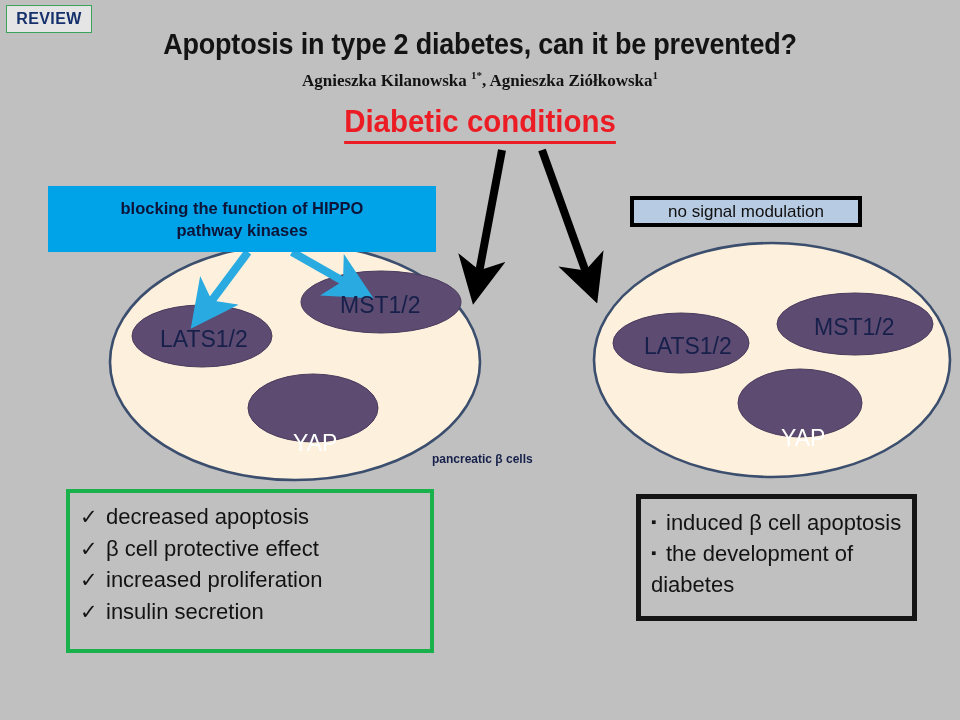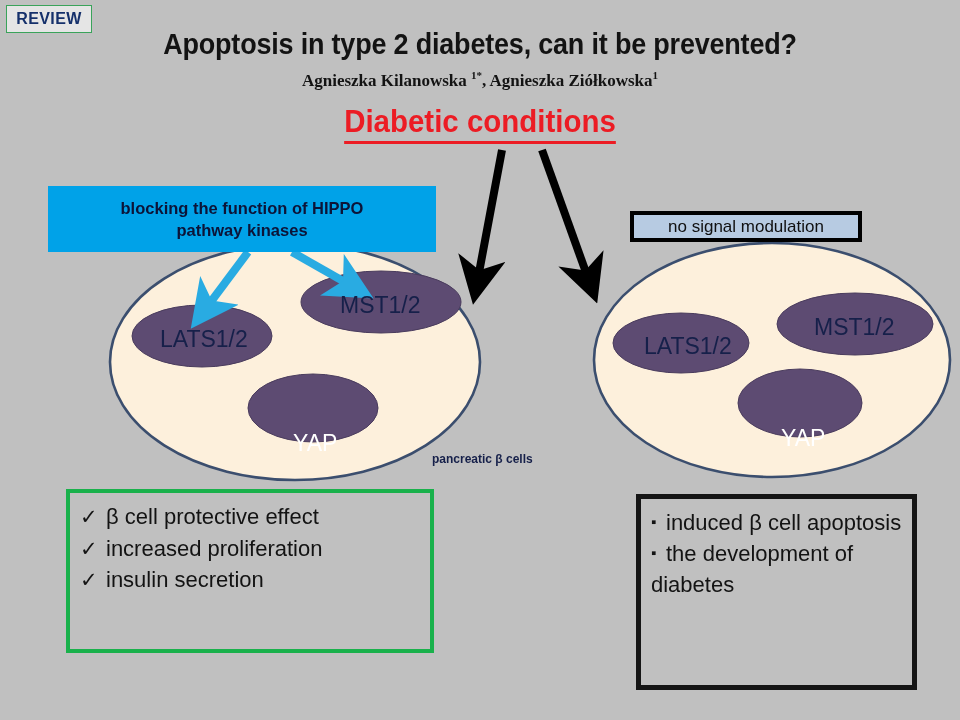--- a/index.html
+++ b/index.html
@@ -116,21 +116,20 @@
     left: 630px;
     top: 196px;
     width: 232px;
     height: 31px;
     background: #b7cbe2;
     border: 4px solid #000000;
     display: flex;
     align-items: center;
     justify-content: center;
     box-sizing: border-box;
-    margin-top: 15px;
   }
   #nosignal-box .txt {
     font-size: 17px;
     color: #101010;
     white-space: nowrap;
   }
 
   
   .prot-label {
     position: absolute;
@@ -178,21 +177,21 @@
     display: inline-block;
     width: 26px;
     font-size: 21px;
   }
 
   #black-box {
     position: absolute;
     left: 636px;
     top: 494px;
     width: 281px;
-    height: 196px;
+    height: 127px;
     border: 5px solid #151515;
     box-sizing: border-box;
     padding: 8px 6px 16px 10px;
   }
   #black-box ul {
     list-style: none;
     margin: 0;
     padding: 0;
   }
   #black-box li {
@@ -272,20 +271,23 @@
 
   <div class="prot-label dark" style="left:644px; top:333px;">LATS1/2</div>
   <div class="prot-label dark" style="left:814px; top:314px;">MST1/2</div>
   <div class="prot-label light" style="left:781px; top:393px;">YAP</div>
 
   <div id="cells-caption">pancreatic β cells</div>
 
   <div id="green-box">
     <ul>
       <li>
+        <span class="chk">✓</span><span>decreased apoptosis</span>
+      </li>
+      <li>
         <span class="chk">✓</span><span>β cell protective effect</span>
       </li>
       <li>
         <span class="chk">✓</span><span>increased proliferation</span>
       </li>
       <li>
         <span class="chk">✓</span><span>insulin secretion</span>
       </li>
     </ul>
   </div>

